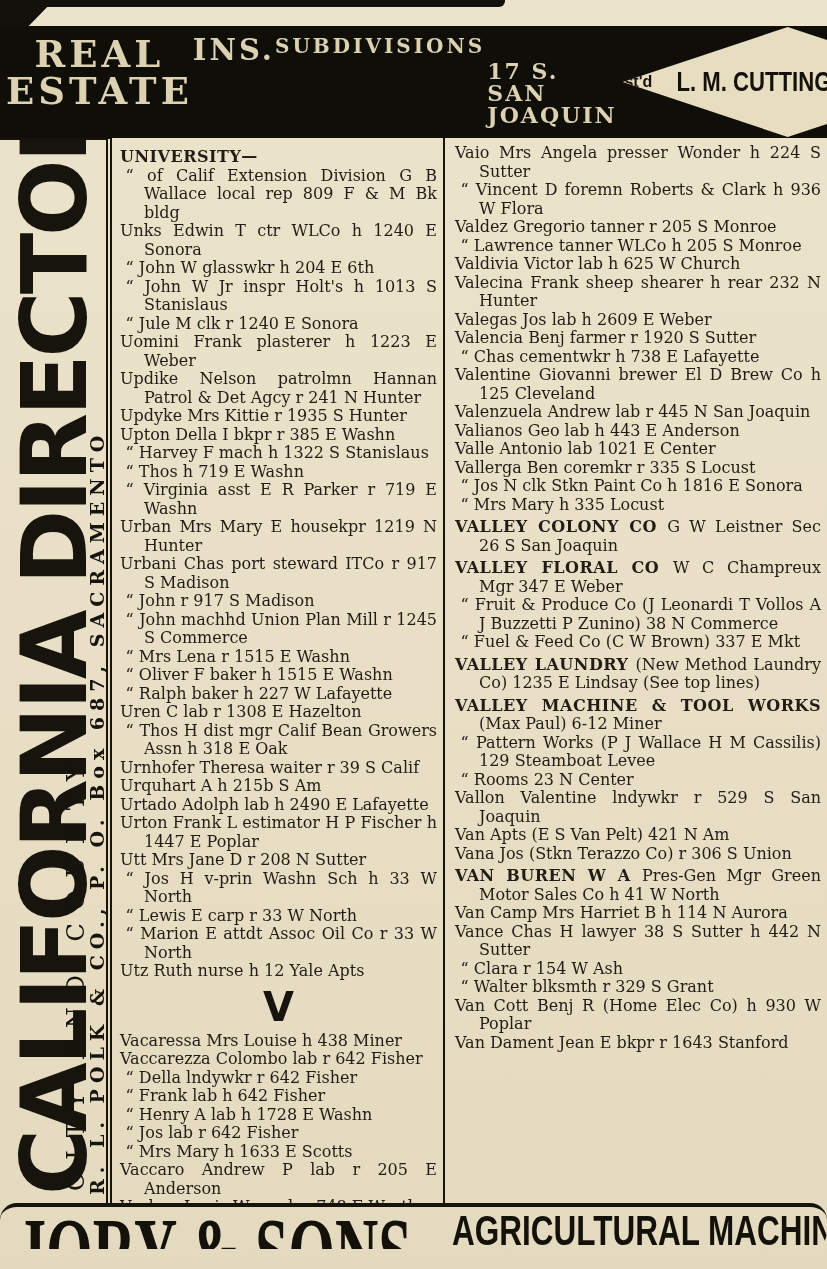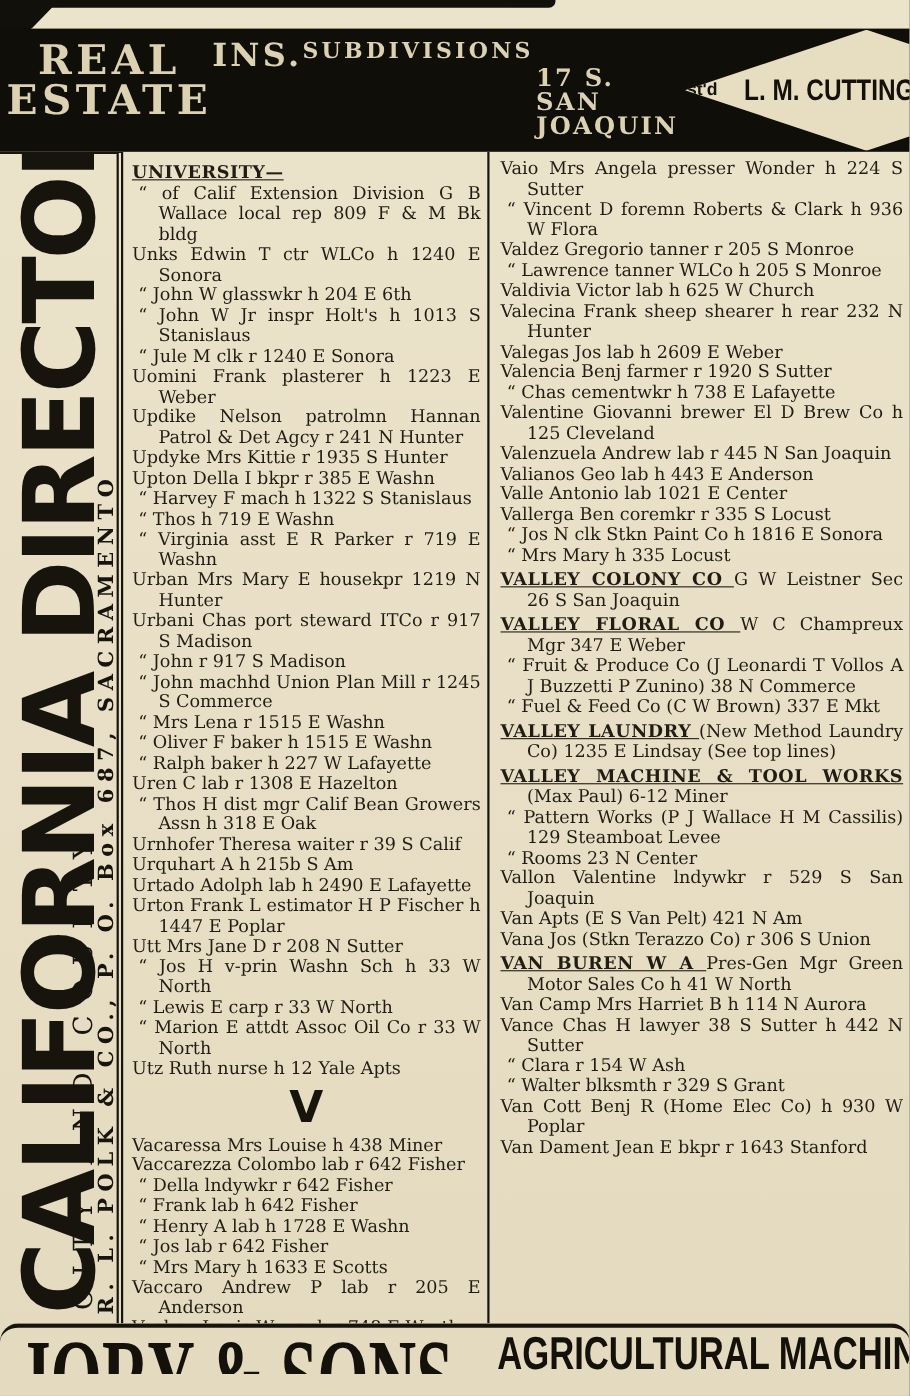--- a/index.html
+++ b/index.html
@@ -38,21 +38,21 @@
   .sb-huge   { height:60px; line-height:50px; font:bold 90px "DejaVu Sans", sans-serif; letter-spacing:-3px; white-space:nowrap; overflow:visible; }
   .sb-medium { height:24px; line-height:24px; font:24px "DejaVu Serif", serif; letter-spacing:13px; white-space:nowrap; padding-left:4px; }
   .sb-small  { height:20px; line-height:22px; font:bold 19px "DejaVu Serif", serif; letter-spacing:6px; white-space:nowrap; }
 
   
   .col { padding:6px 6px 0 8px; overflow:hidden; }
   .col-left  { width:331px; flex:none; }
   .col-divider { width:2px; flex:none; background:#17140e; }
   .col-right { flex:1; padding-left:10px; }
   .entry { font:16px/18.5px "DejaVu Serif", serif; text-align:justify; padding-left:1.5em; text-indent:-1.5em; color:#211d15; }
-  .entry b { letter-spacing:.5px;text-decoration:underline; }
+  .entry b { letter-spacing:.5px; }
   .entry.headword { margin-top:4px; }
   .ditto { padding-left:.35em; }
   .section-letter { font:bold 40px "DejaVu Sans", sans-serif; text-align:center; line-height:1; padding:6px 0 5px 0; color:#17140e; }
 
   
   .footer { position:absolute; top:1203px; left:0; width:827px; height:46px; border-top:4px solid #17140e; overflow:hidden; display:flex; color:#14110a;border-radius:17px; }
   .jory-wrap { width:452px; flex:none; overflow:visible; padding-left:16px; }
   .jory { display:inline-block; font:bold 100px "Liberation Serif", serif; line-height:.92; white-space:nowrap; transform:scaleX(.6); transform-origin:0 0; }
   .ag-block { display:flex; flex-direction:column; padding-top:4px; }
   .ag1 { display:inline-block; font:bold 42px "Liberation Sans", sans-serif; line-height:.95; white-space:nowrap; transform:scaleX(.75); transform-origin:0 0; }

